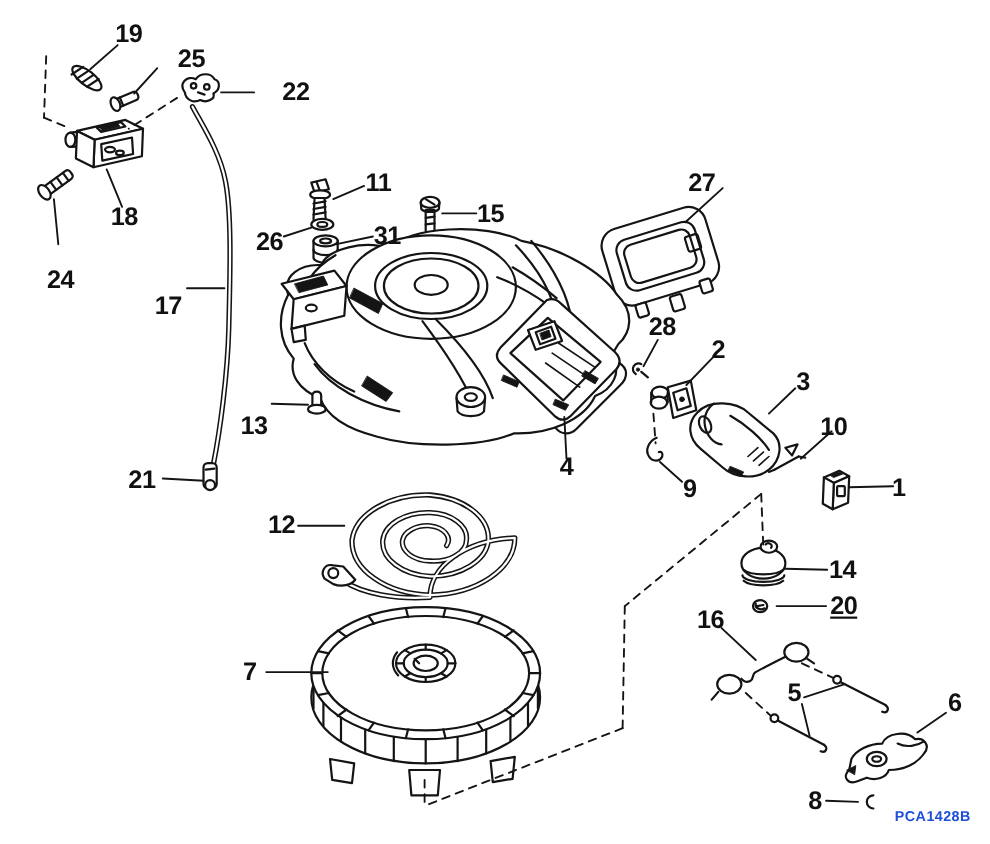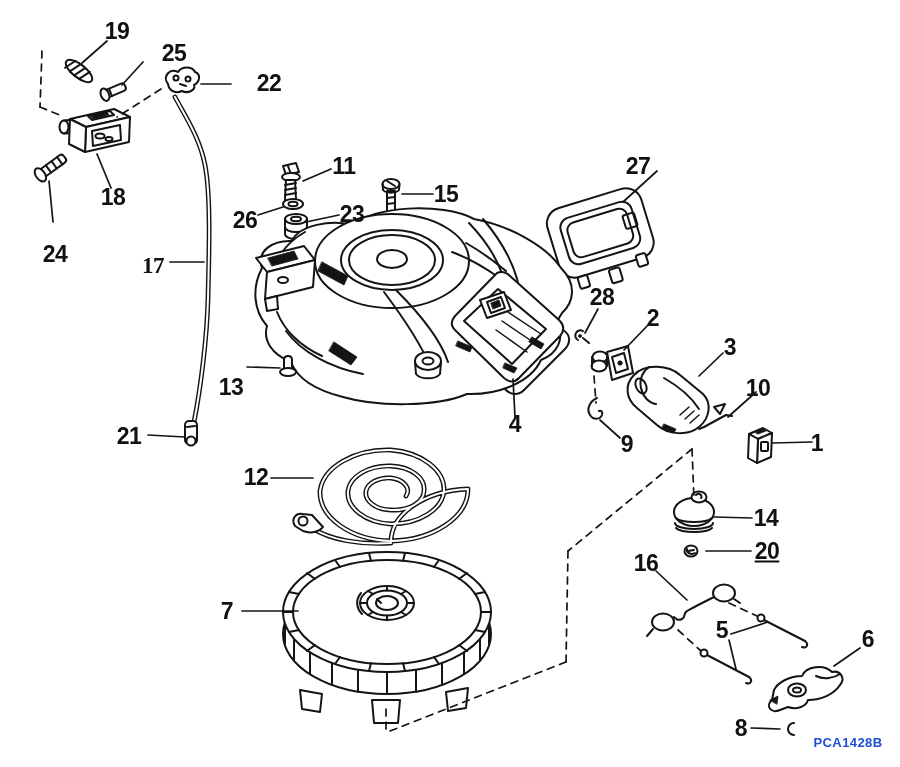--- a/index.html
+++ b/index.html
@@ -349,25 +349,25 @@
     <div class="callout" style="left: 227px; top: 611px;">7</div>
     <div class="callout" style="left: 741px; top: 728px;">8</div>
     <div class="callout" style="left: 627px; top: 444px;">9</div>
     <div class="callout" style="left: 758px; top: 388px;">10</div>
     <div class="callout" style="left: 344px; top: 166px;">11</div>
     <div class="callout" style="left: 256px; top: 477px;">12</div>
     <div class="callout" style="left: 231px; top: 367px; margin-top: 20px;">13</div>
     <div class="callout" style="left: 766px; top: 518px;">14</div>
     <div class="callout" style="left: 446px; top: 194px;">15</div>
     <div class="callout" style="left: 646px; top: 563px;">16</div>
-    <div class="callout" style="left: 153px; top: 266px; font-family: Liberation Serif, serif;">17</div>
+    <div class="callout" style="left: 153px; top: 278px;">17</div>
     <div class="callout" style="left: 113px; top: 197px;">18</div>
     <div class="callout" style="left: 117px; top: 31px;">19</div>
     <div class="callout" style="left: 767px; top: 551px; text-decoration: underline;">20</div>
     <div class="callout" style="left: 129px; top: 436px;">21</div>
     <div class="callout" style="left: 256px; top: 83px; margin-left: 13px;">22</div>
-    <div class="callout" style="left: 352px; top: 214px;">23</div>
+    <div class="callout" style="left: 352px; top: 214px;">31</div>
     <div class="callout" style="left: 55px; top: 230px; margin-top: 24px;">24</div>
     <div class="callout" style="left: 150px; top: 53px; margin-left: 24px;">25</div>
     <div class="callout" style="left: 245px; top: 220px;">26</div>
     <div class="callout" style="left: 638px; top: 166px;">27</div>
     <div class="callout" style="left: 602px; top: 297px;">28</div>
   </div>
 
 </body></html>

